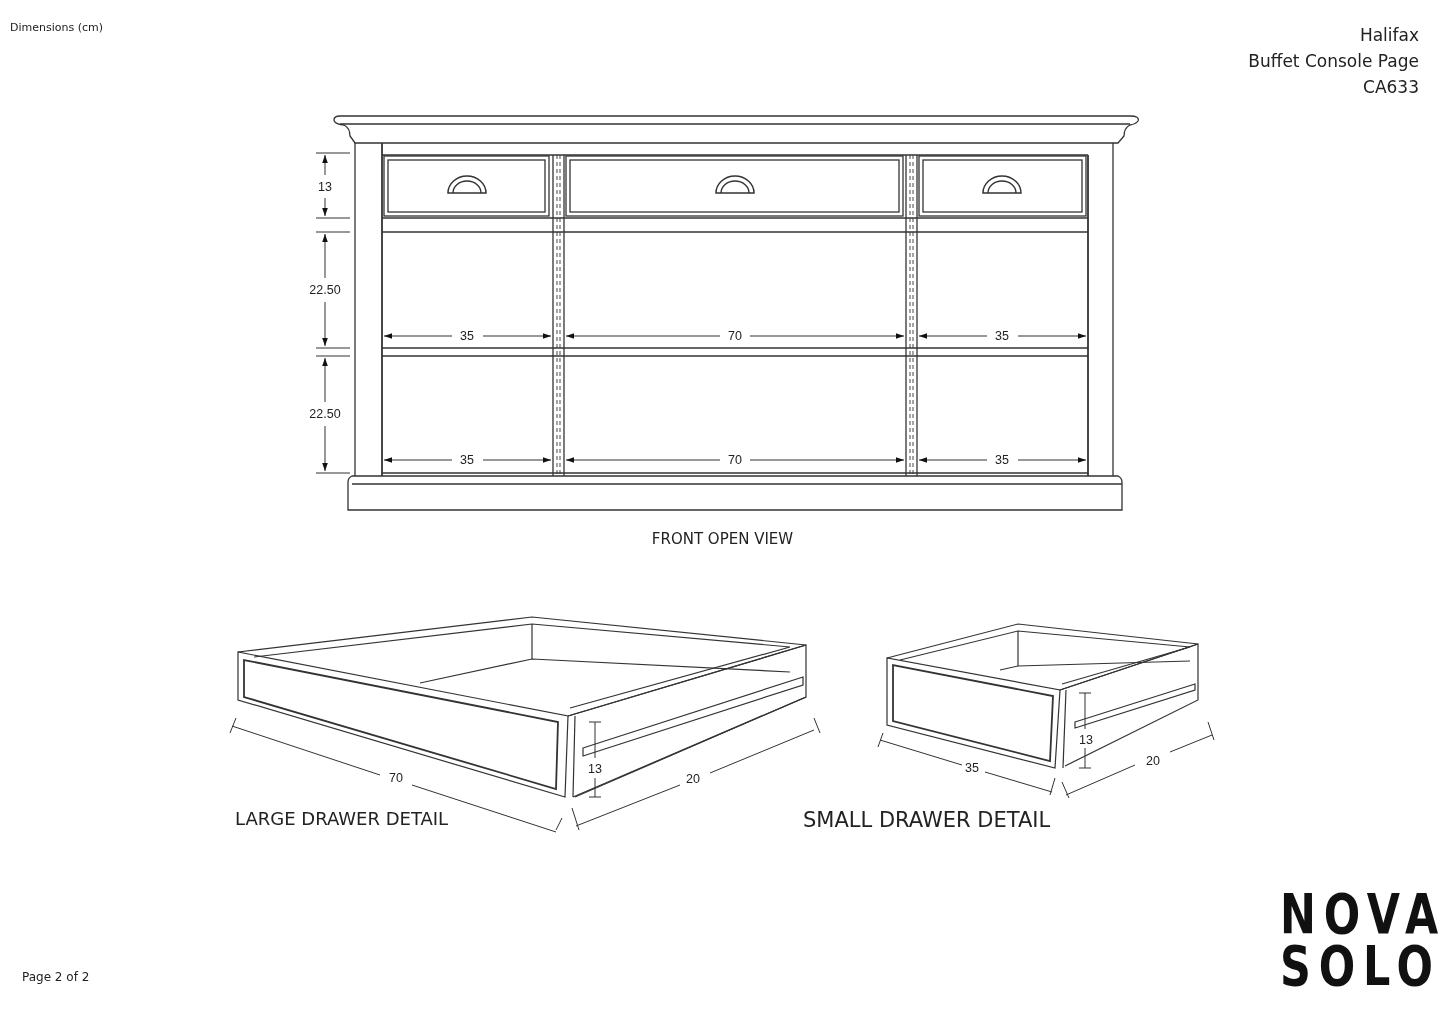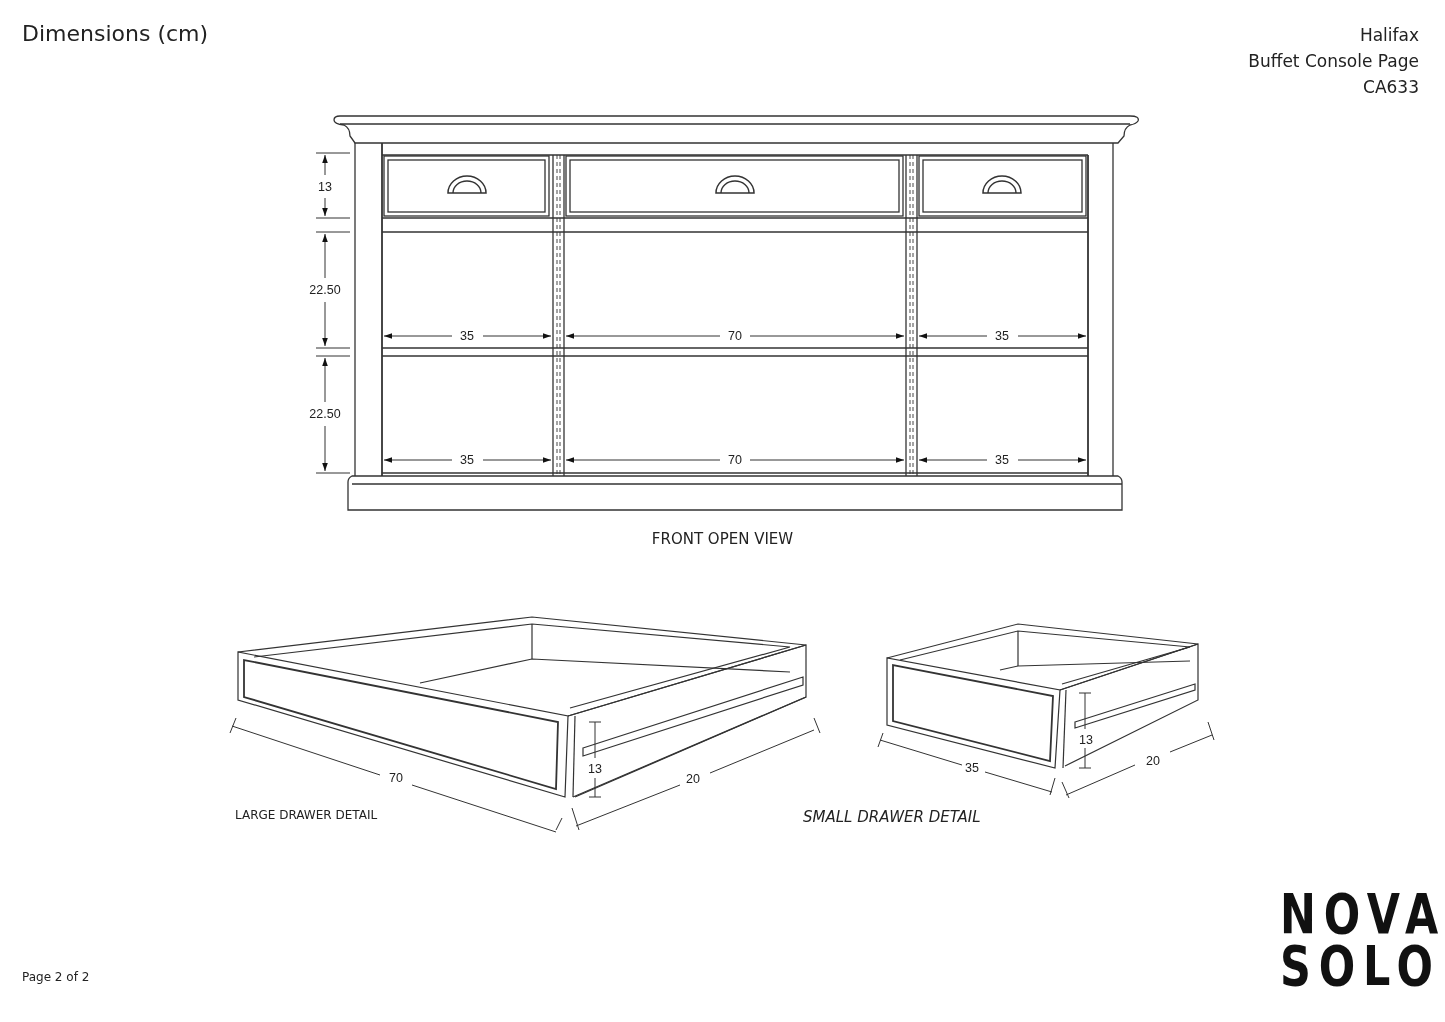--- a/index.html
+++ b/index.html
@@ -1,23 +1,23 @@
 <!DOCTYPE html>
 <html><head>
 <meta charset="utf-8">
 <style>
   html, body { margin:0; padding:0; background:#ffffff; }
   body { width:1445px; height:1022px; position:relative; overflow:hidden; font-family:"Liberation Sans", sans-serif; color:#222; }
   .txt { position:absolute; font-family:"DejaVu Sans", sans-serif; color:#222; white-space:nowrap; }
-  #title-left { left:22px; top:21px; font-size:22px; }
+  #title-left { left:10px; top:21px; font-size:11px; }
   #title-right { right:26px; top:22px; font-size:17px; text-align:right; line-height:26px; }
   #title-right div { }
   #caption-front { left:0; width:1445px; top:530px; text-align:center; font-size:15px; }
-  #caption-large { left:235px; top:808px; font-size:12px; }
-  #caption-small { left:803px; top:808px; font-size:15px;font-style:italic; }
+  #caption-large { left:235px; top:808px; font-size:18px; }
+  #caption-small { left:803px; top:808px; font-size:21px; }
   #page-num { left:22px; top:970px; font-size:12px; }
   #logo { position:absolute; left:1280px; top:888px; width:140px; font-family:"DejaVu Sans", sans-serif; font-weight:bold; font-size:55px; line-height:52px; letter-spacing:10px; color:#111; transform:scaleX(0.78); transform-origin:left top; }
   svg { position:absolute; left:0; top:0; }
   .dim { font-family:"Liberation Sans", sans-serif; font-size:12.5px; fill:#222; }
 </style>
 </head>
 <body>
 
 <div class="txt" id="title-left">Dimensions (cm)</div>
 <div class="txt" id="title-right">

